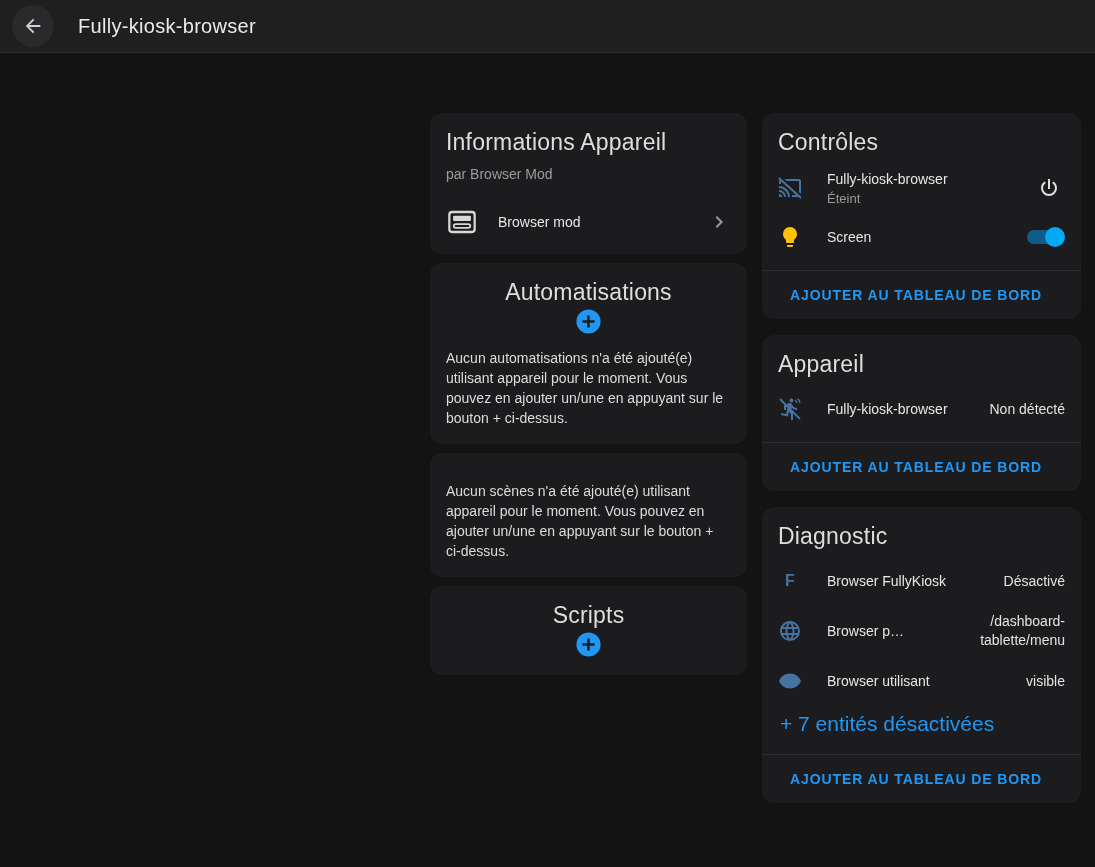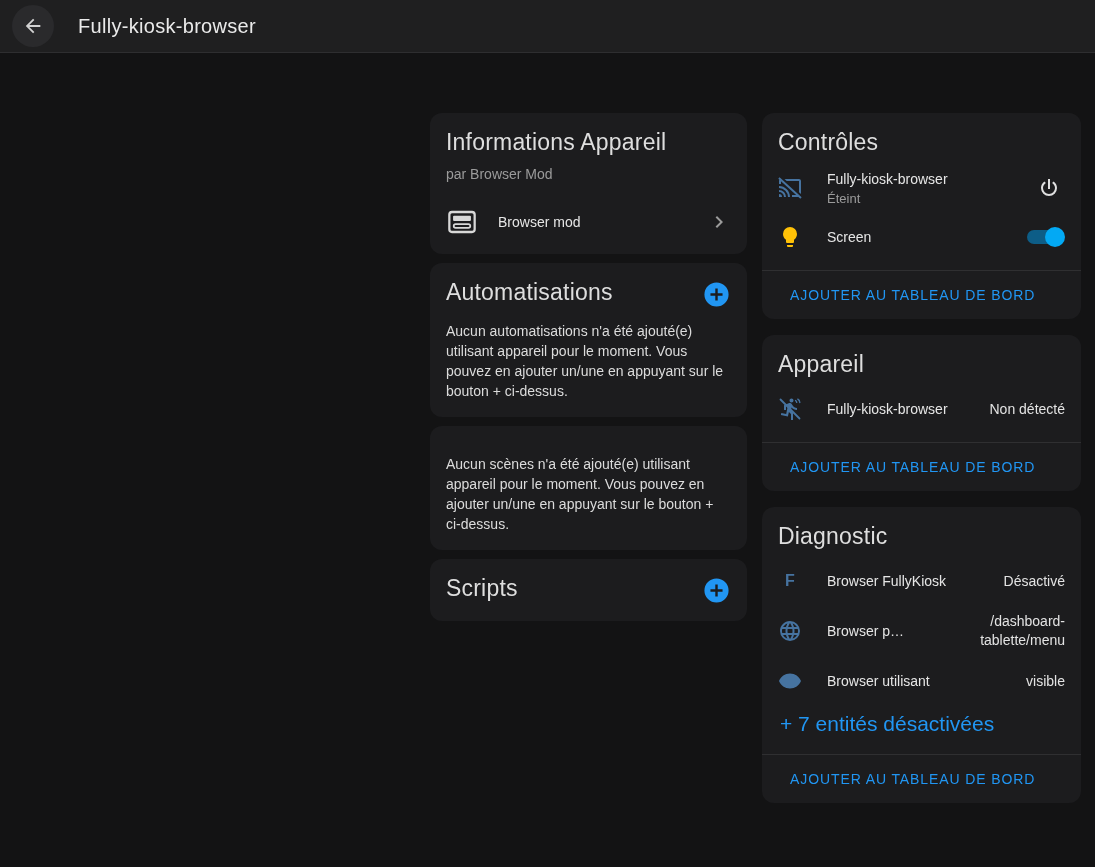--- a/index.html
+++ b/index.html
@@ -40,21 +40,21 @@
     color:#eaeaea;letter-spacing:.3px;
   }
   
   .col{position:absolute;top:113px;display:flex;flex-direction:column;gap:16px;}
   .col-left{left:430px;width:317px;gap:9px;}
   .col-right{left:762px;width:319px;}
   
   .card{background:var(--card-bg);border-radius:12px;overflow:hidden;}
   .card-body{padding:16px;}
   .card-title{font-size:23px;font-weight:400;color:#dedede;letter-spacing:.2px;}
-  .title-row{display:flex;align-items:flex-start;justify-content:space-between;}
+  .title-row{display:flex;align-items:center;justify-content:space-between;flex-direction:column;}
   .plus-btn{background:none;border:none;cursor:pointer;width:30px;height:30px;padding:0;display:flex;align-items:center;justify-content:center;}
   .plus-btn svg{width:29px;height:29px;fill:var(--accent);}
   .empty-text{margin-top:12px;font-size:14px;line-height:20px;color:#dcdcdc;}
   .manufacturer{margin-top:10px;font-size:14px;color:var(--text-secondary);}
   
   .integration-row{
     margin-top:24px;display:flex;align-items:center;cursor:pointer;
   }
   .integration-row .app-icon{width:32px;height:32px;flex:none;}
   .integration-row .app-label{margin-left:20px;font-size:14px;font-weight:500;color:#e6e6e6;flex:1;}
@@ -80,21 +80,21 @@
   .disabled-link{
     display:inline-block;margin:14px 0 2px 2px;font-size:21px;
     color:var(--accent);text-decoration:none;cursor:pointer;
   }
   
   .card-divider{height:1px;background:var(--divider);}
   .footer-btn{
     display:block;width:100%;text-align:left;background:none;border:none;cursor:pointer;
     padding:16px 16px 16px 28px;
     font-family:"Liberation Sans", sans-serif;
-    font-size:14px;font-weight:400;letter-spacing:.9px;color:var(--accent);
+    font-size:14px;font-weight:700;letter-spacing:.9px;color:var(--accent);
   }
 </style>
 </head>
 <body>
 
 <header class="topbar">
   <button class="back-btn">
     <svg viewBox="0 0 24 24">
       <path d="M20,11V13H8L13.5,18.5L12.08,19.92L4.16,12L12.08,4.08L13.5,5.5L8,11H20Z"></path>
     </svg>

